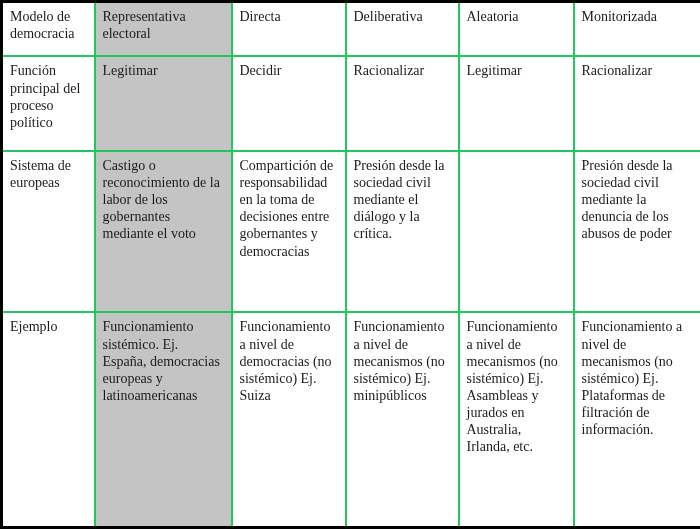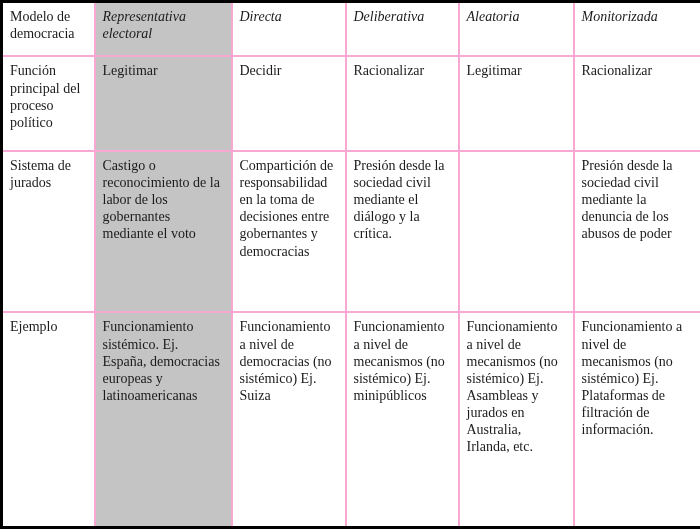--- a/index.html
+++ b/index.html
@@ -15,37 +15,36 @@
   }
   table.democracy-table {
     border-collapse: collapse;
     table-layout: fixed;
     width: 700px;
     height: 529px;
     border: 3px solid #000;
   }
   table.democracy-table td,
   table.democracy-table th {
-    border: 2px solid #f9a8d4;
+    border: 2px solid #22c55e;
     vertical-align: top;
     text-align: left;
     padding: 5px 6px 4px 7px;
     font-size: 14px;
     line-height: 1.22;
     font-weight: normal;
     overflow-wrap: break-word;
     word-wrap: break-word;
   }
   .corner-cell,
   .row-label {
     font-weight: bold;
   }
   .col-head {
     font-weight: bold;
-    font-style: italic;
   }
   .shade {
     background: var(--shade-bg, #c4c4c4);
   }
 </style>
 </head>
 <body style="background: rgb(255, 255, 255); color: rgb(27, 27, 27);">
 
 <table class="democracy-table">
   <colgroup>
@@ -71,21 +70,21 @@
     <tr style="height:72px">
       <td class="row-label">Función principal del proceso político</td>
       <td class="shade">Legitimar</td>
       <td>Decidir</td>
       <td>Racionalizar</td>
       <td>Legitimar</td>
       <td>Racionalizar</td>
     </tr>
 
     <tr style="height:135px">
-      <td class="row-label">Sistema de jurados</td>
+      <td class="row-label">Sistema de europeas</td>
       <td class="shade">Castigo o reconocimiento de la labor de los gobernantes mediante el voto</td>
       <td>Compartición de responsabilidad en la toma de decisiones entre gobernantes y democracias</td>
       <td>Presión desde la sociedad civil mediante el diálogo y la crítica.</td>
       <td></td>
       <td>Presión desde la sociedad civil mediante la denuncia de los abusos de poder</td>
     </tr>
 
     <tr style="height:180px">
       <td class="row-label">Ejemplo</td>
       <td class="shade">Funcionamiento sistémico. Ej. España, democracias europeas y latinoamericanas</td>

